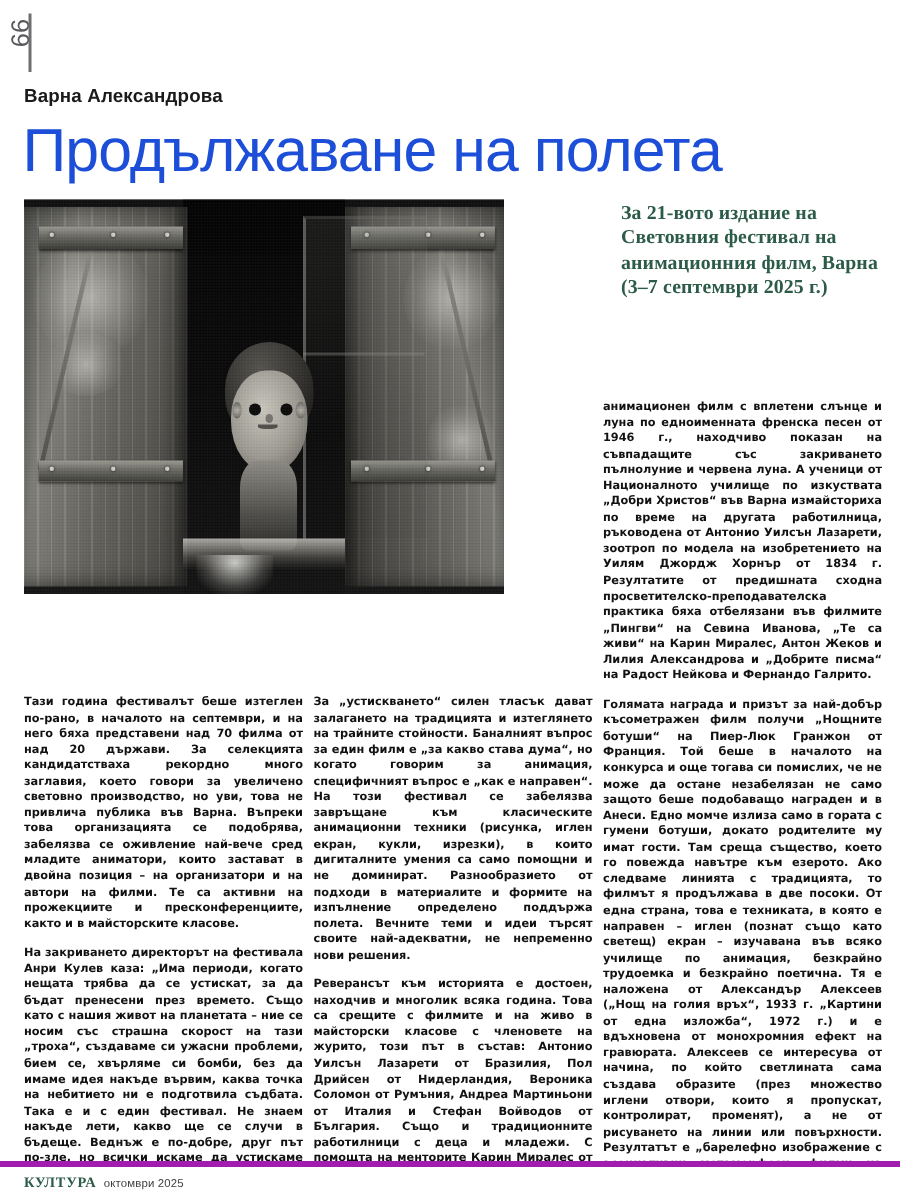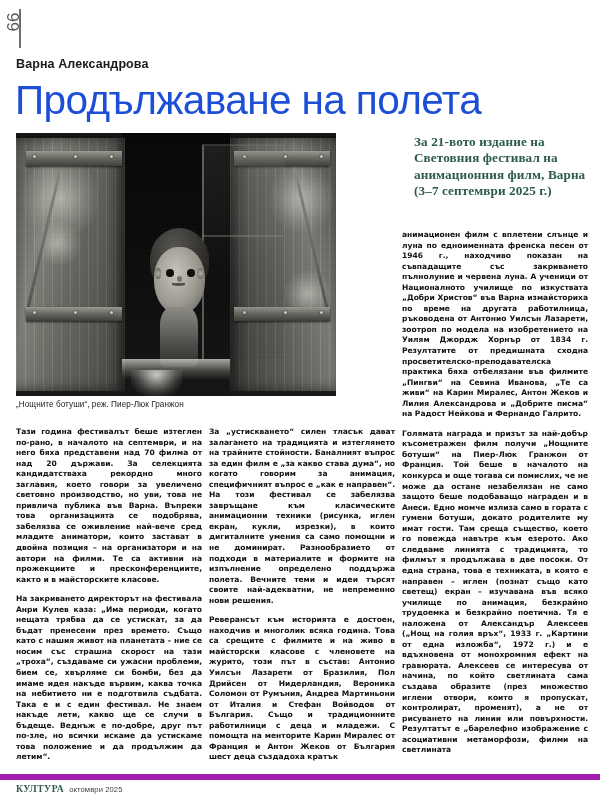--- a/index.html
+++ b/index.html
@@ -309,37 +309,38 @@
     position: absolute;
     font-family: "DejaVu Sans", sans-serif;
     font-size: 7.55px;
     line-height: 10.55px;
     color: #121212;
     text-align: justify;
     font-weight: 600;
     letter-spacing: -0.02px;
     -webkit-hyphens: manual;
     hyphens: manual;
+    margin-top: 36px;
   }
   .col p { margin: 0 0 9px 0; }
   .col p:last-child { margin-bottom: 0; }
 
   #col-left   { left: 16px;  top: 427px; width: 186px; }
   #col-mid    { left: 209px; top: 427px; width: 186px; }
   #col-right  { left: 402px; top: 230px; width: 186px; }
 
   
   .footer {
     position: absolute;
     left: 0;
     bottom: 0;
     width: 600px;
     height: 26px;
     background: #ffffff;
-    border-top: 6px solid #a21caf;
+    border-top: 4px solid #a21caf;
   }
   .footer-inner {
     position: absolute;
     left: 16px;
     bottom: 6px;
     display: flex;
     align-items: baseline;
     gap: 5px;
   }
   .footer-brand {
@@ -421,21 +422,20 @@
         </div>
         <div class="neck-body"></div>
       </div>
 
       <div class="sill"></div>
       <div class="sill-glow"></div>
       <div class="grain"></div>
     </div>
   </div>
 
-  <div class="caption">„Нощните ботуши“, реж. Пиер-Люк Гранжон</div>
 
   <div class="deck">За 21-вото издание на Световния фестивал на анимационния филм, Варна (3–7 септември 2025 г.)</div>
 
   <div class="col" id="col-left">
     <p>Тази година фестивалът беше изтеглен по-рано, в началото на септември, и на него бяха представени над 70 филма от над 20 държави. За селекцията кандидатстваха рекордно много заглавия, което говори за увеличено световно производство, но уви, това не привлича публика във Варна. Въпреки това организацията се подобрява, забелязва се оживление най-вече сред младите аниматори, които застават в двойна позиция – на организатори и на автори на филми. Те са активни на прожекциите и пресконференциите, както и в майсторските класове.</p>
     <p>На закриването директорът на фестивала Анри Кулев каза: „Има периоди, когато нещата трябва да се устискат, за да бъдат пренесени през времето. Също като с нашия живот на планетата – ние се носим със страшна скорост на тази „троха“, създаваме си ужасни проблеми, бием се, хвърляме си бомби, без да имаме идея накъде вървим, каква точка на небитието ни е подготвила съдбата. Така е и с един фестивал. Не знаем накъде лети, какво ще се случи в бъдеще. Веднъж е по-добре, друг път по-зле, но всички искаме да устискаме това положение и да продължим да летим“.</p>
   </div>
 
   <div class="col" id="col-mid">
     <p>За „устискването“ силен тласък дават залагането на традицията и изтеглянето на трайните стойности. Баналният въпрос за един филм е „за какво става дума“, но когато говорим за анимация, специфичният въпрос е „как е направен“. На този фестивал се забелязва завръщане към класическите анимационни техники (рисунка, иглен екран, кукли, изрезки), в които дигиталните умения са само помощни и не доминират. Разнообразието от подходи в материалите и формите на изпълнение определено поддържа полета. Вечните теми и идеи търсят своите най-адекватни, не непременно нови решения.</p>

